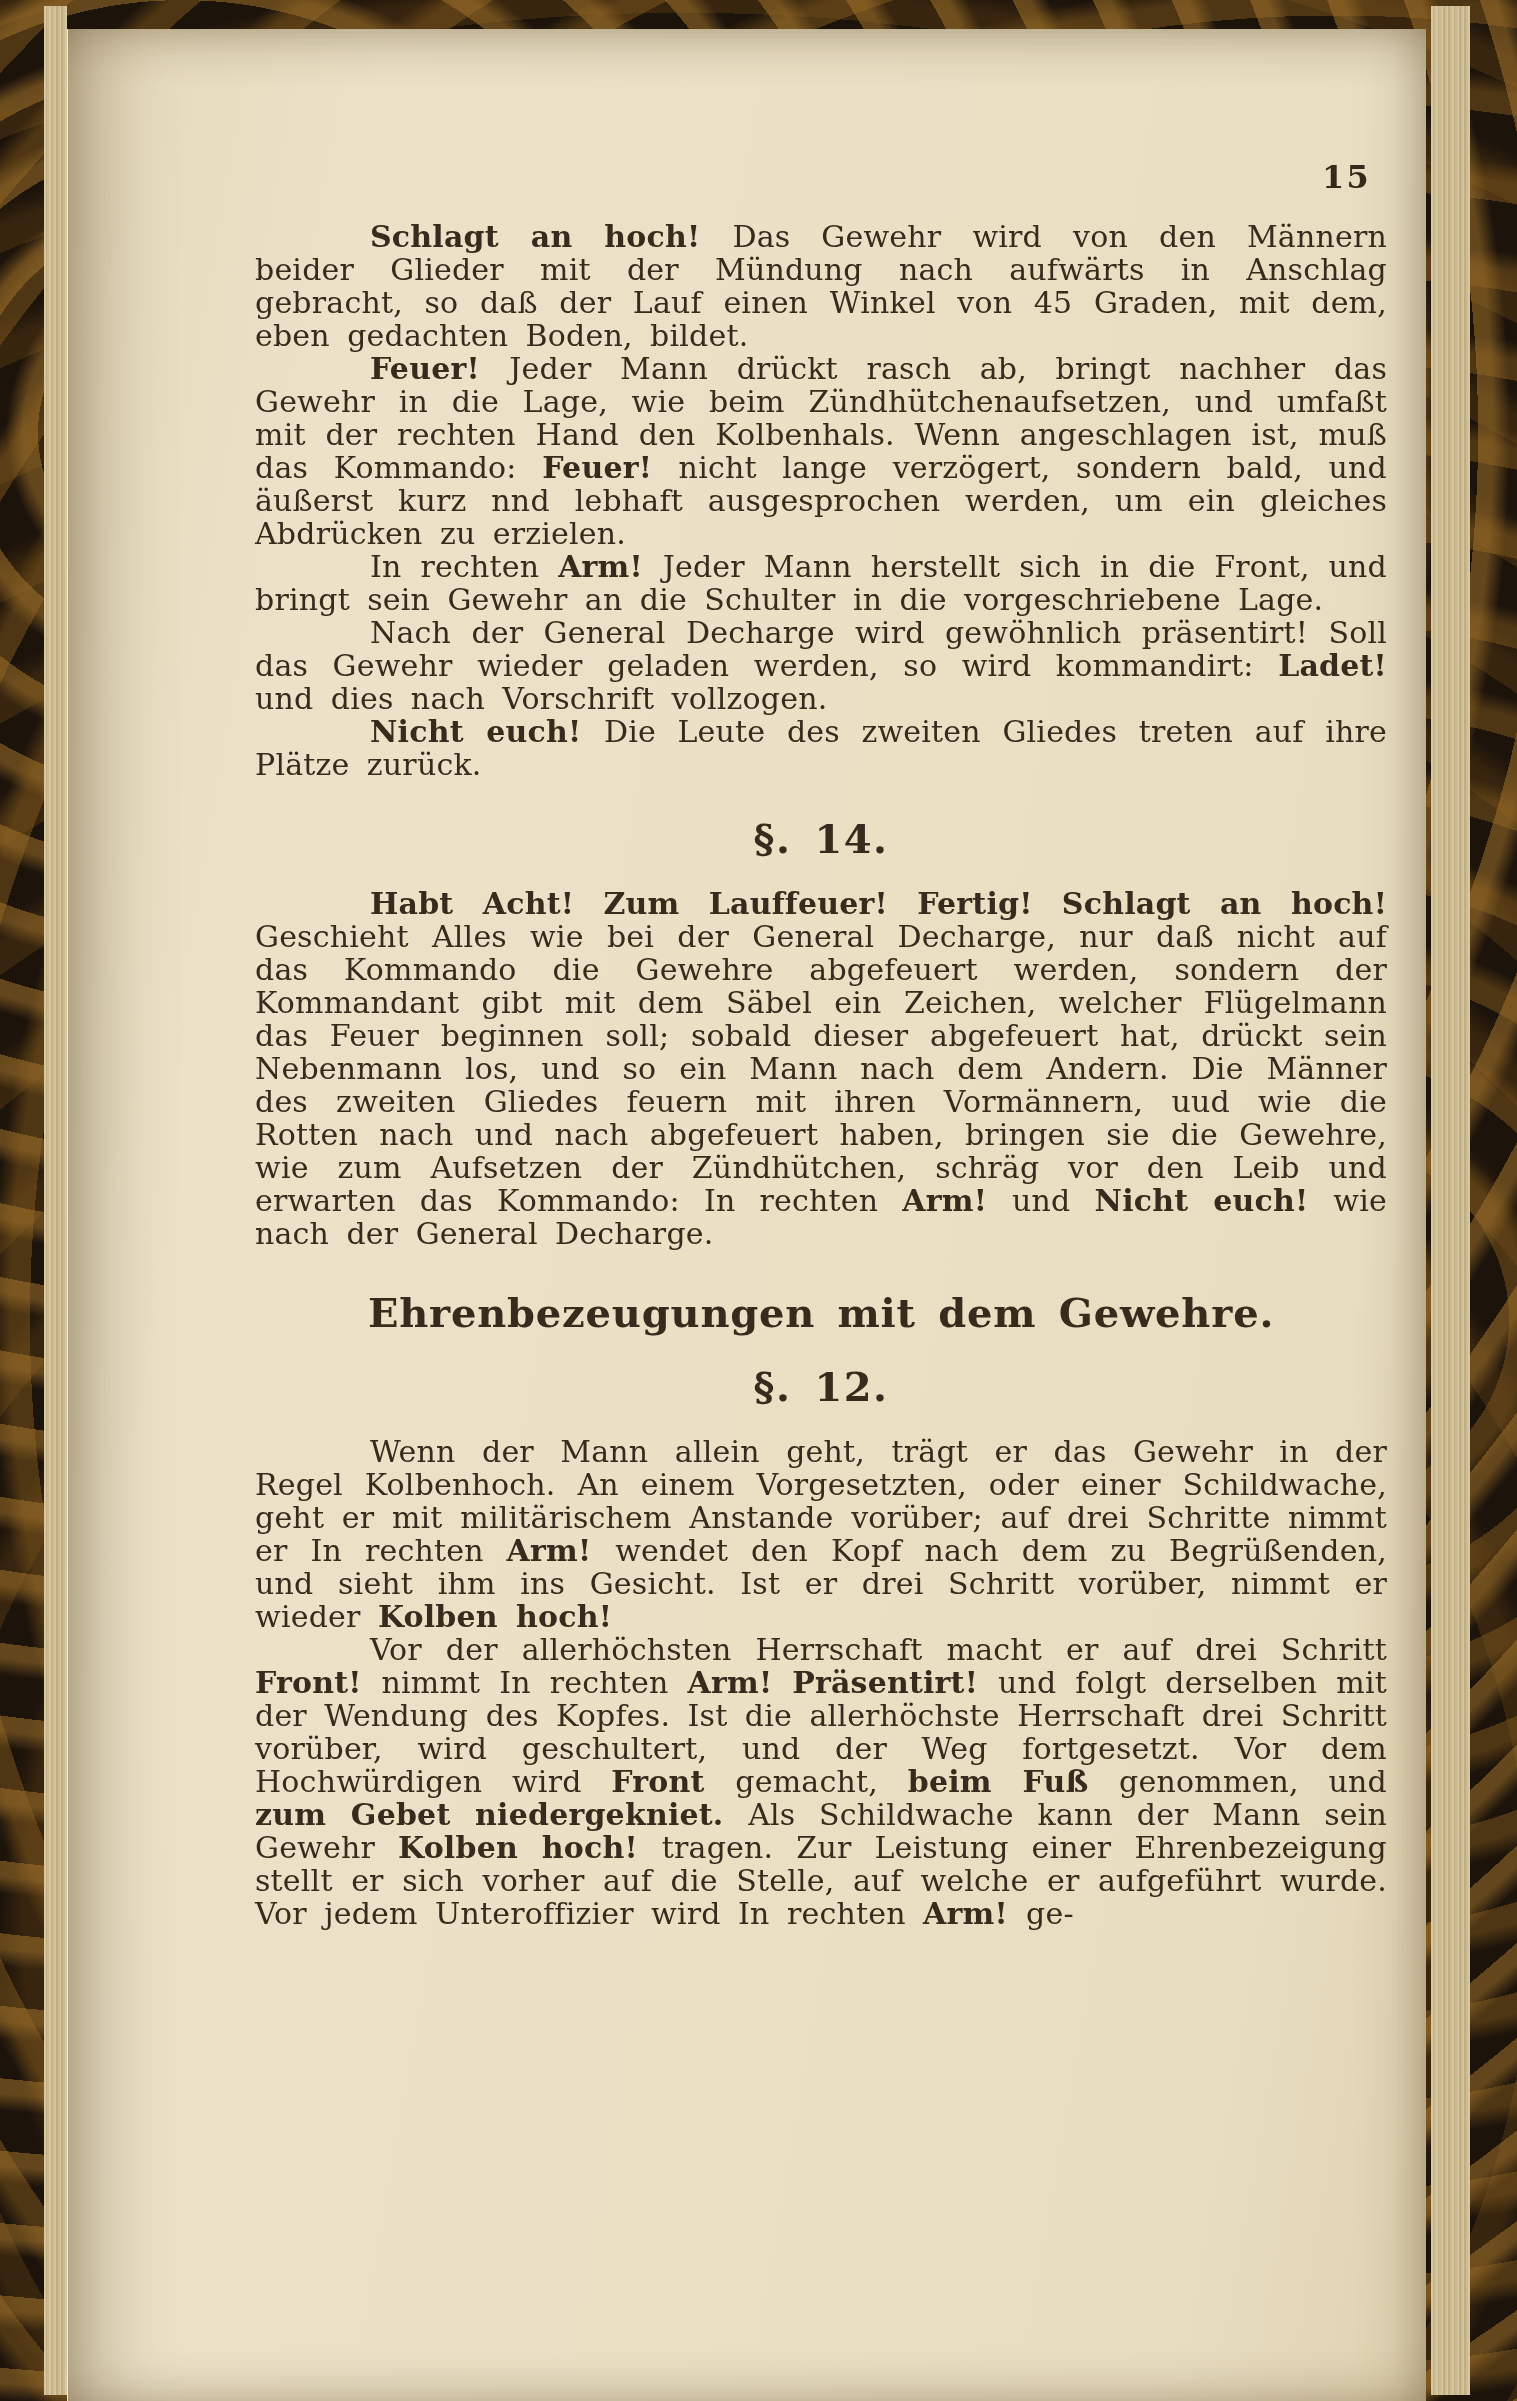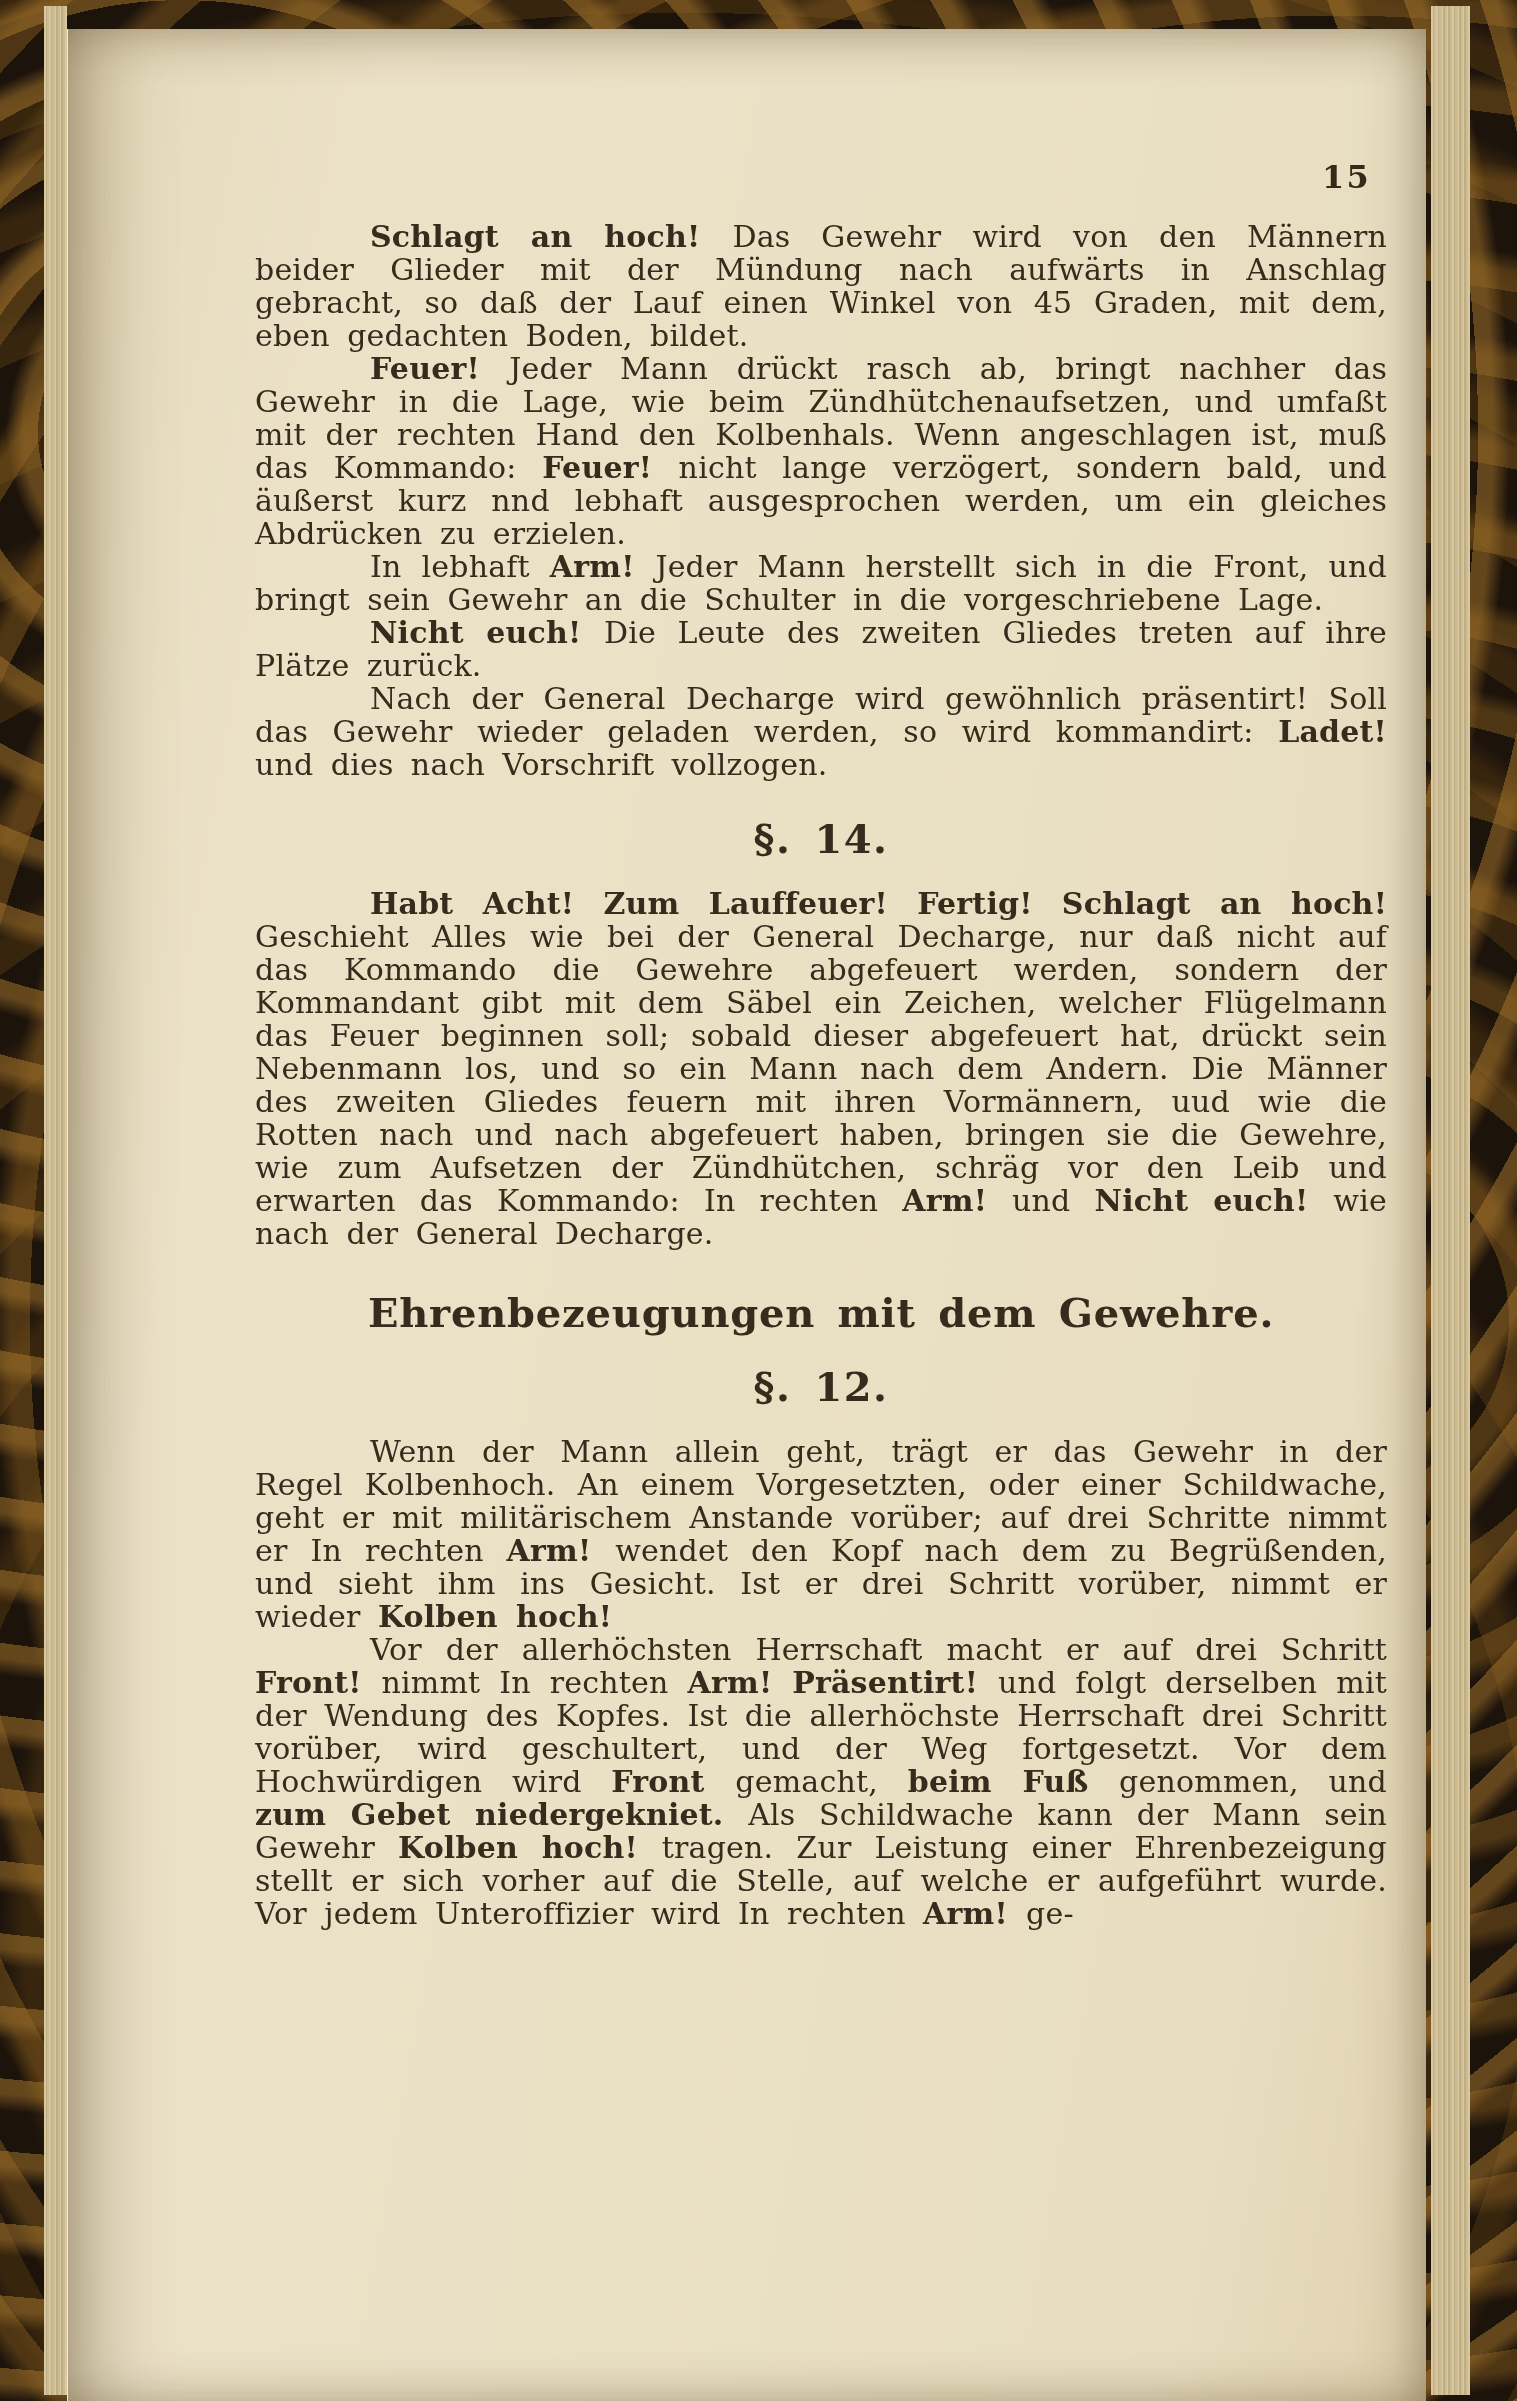--- a/index.html
+++ b/index.html
@@ -61,23 +61,23 @@
 <div class="scene">
   <div class="edge-strip edge-left"></div>
   <div class="edge-strip edge-right"></div>
 
   <div class="page">
     <div class="page-number">15</div>
 
     <div class="text-block">
         <div class="p"><span class="bold">Schlagt an hoch! </span><span>Das Gewehr wird von den Männern beider Glieder mit der Mündung nach aufwärts in Anschlag gebracht, so daß der Lauf einen Winkel von 45 Graden, mit dem, eben gedachten Boden, bildet.</span></div>
         <div class="p"><span class="bold">Feuer! </span><span>Jeder Mann drückt rasch ab, bringt nachher das Gewehr in die Lage, wie beim Zündhütchenaufsetzen, und umfaßt mit der rechten Hand den Kolbenhals. Wenn angeschlagen ist, muß das Kommando: </span><span class="bold">Feuer! </span><span>nicht lange verzögert, sondern bald, und äußerst kurz nnd lebhaft ausgesprochen werden, um ein gleiches Abdrücken zu erzielen.</span></div>
-        <div class="p"><span>In lebhaft </span><span class="bold">Arm! </span><span>Jeder Mann herstellt sich in die Front, und bringt sein Gewehr an die Schulter in die vorgeschriebene Lage.</span></div>
+        <div class="p"><span>In rechten </span><span class="bold">Arm! </span><span>Jeder Mann herstellt sich in die Front, und bringt sein Gewehr an die Schulter in die vorgeschriebene Lage.</span></div>
+        <div class="p"><span>Nach der General Decharge wird gewöhnlich präsentirt! Soll das Gewehr wieder geladen werden, so wird kommandirt: </span><span class="bold">Ladet! </span><span>und dies nach Vorschrift vollzogen.</span></div>
         <div class="p"><span class="bold">Nicht euch! </span><span>Die Leute des zweiten Gliedes treten auf ihre Plätze zurück.</span></div>
-        <div class="p"><span>Nach der General Decharge wird gewöhnlich präsentirt! Soll das Gewehr wieder geladen werden, so wird kommandirt: </span><span class="bold">Ladet! </span><span>und dies nach Vorschrift vollzogen.</span></div>
         <div class="section"><span>§. 14.</span></div>
         <div class="p"><span class="bold">Habt Acht! Zum Lauffeuer! Fertig! Schlagt an hoch! </span><span>Geschieht Alles wie bei der General Decharge, nur daß nicht auf das Kommando die Gewehre abgefeuert werden, sondern der Kommandant gibt mit dem Säbel ein Zeichen, welcher Flügelmann das Feuer beginnen soll; sobald dieser abgefeuert hat, drückt sein Nebenmann los, und so ein Mann nach dem Andern. Die Männer des zweiten Gliedes feuern mit ihren Vormännern, uud wie die Rotten nach und nach abgefeuert haben, bringen sie die Gewehre, wie zum Aufsetzen der Zündhütchen, schräg vor den Leib und erwarten das Kommando: In rechten </span><span class="bold">Arm! </span><span>und </span><span class="bold">Nicht euch! </span><span>wie nach der General Decharge.</span></div>
         <div class="heading"><span>Ehrenbezeugungen mit dem Gewehre.</span></div>
         <div class="section"><span>§. 12.</span></div>
         <div class="p"><span>Wenn der Mann allein geht, trägt er das Gewehr in der Regel Kolbenhoch. An einem Vorgesetzten, oder einer Schildwache, geht er mit militärischem Anstande vorüber; auf drei Schritte nimmt er In rechten </span><span class="bold">Arm! </span><span>wendet den Kopf nach dem zu Begrüßenden, und sieht ihm ins Gesicht. Ist er drei Schritt vorüber, nimmt er wieder </span><span class="bold">Kolben hoch!</span></div>
         <div class="p"><span>Vor der allerhöchsten Herrschaft macht er auf drei Schritt </span><span class="bold">Front! </span><span>nimmt In rechten </span><span class="bold">Arm! </span><span class="bold">Präsentirt! </span><span>und folgt derselben mit der Wendung des Kopfes. Ist die allerhöchste Herrschaft drei Schritt vorüber, wird geschultert, und der Weg fortgesetzt. Vor dem Hochwürdigen wird </span><span class="bold">Front </span><span>gemacht, </span><span class="bold">beim Fuß </span><span>genommen, und </span><span class="bold">zum Gebet niedergekniet. </span><span>Als Schildwache kann der Mann sein Gewehr </span><span class="bold">Kolben hoch! </span><span>tragen. Zur Leistung einer Ehrenbezeigung stellt er sich vorher auf die Stelle, auf welche er aufgeführt wurde. Vor jedem Unteroffizier wird In rechten </span><span class="bold">Arm! </span><span>ge-</span></div>
       </div>
   </div>
 </div>
 

